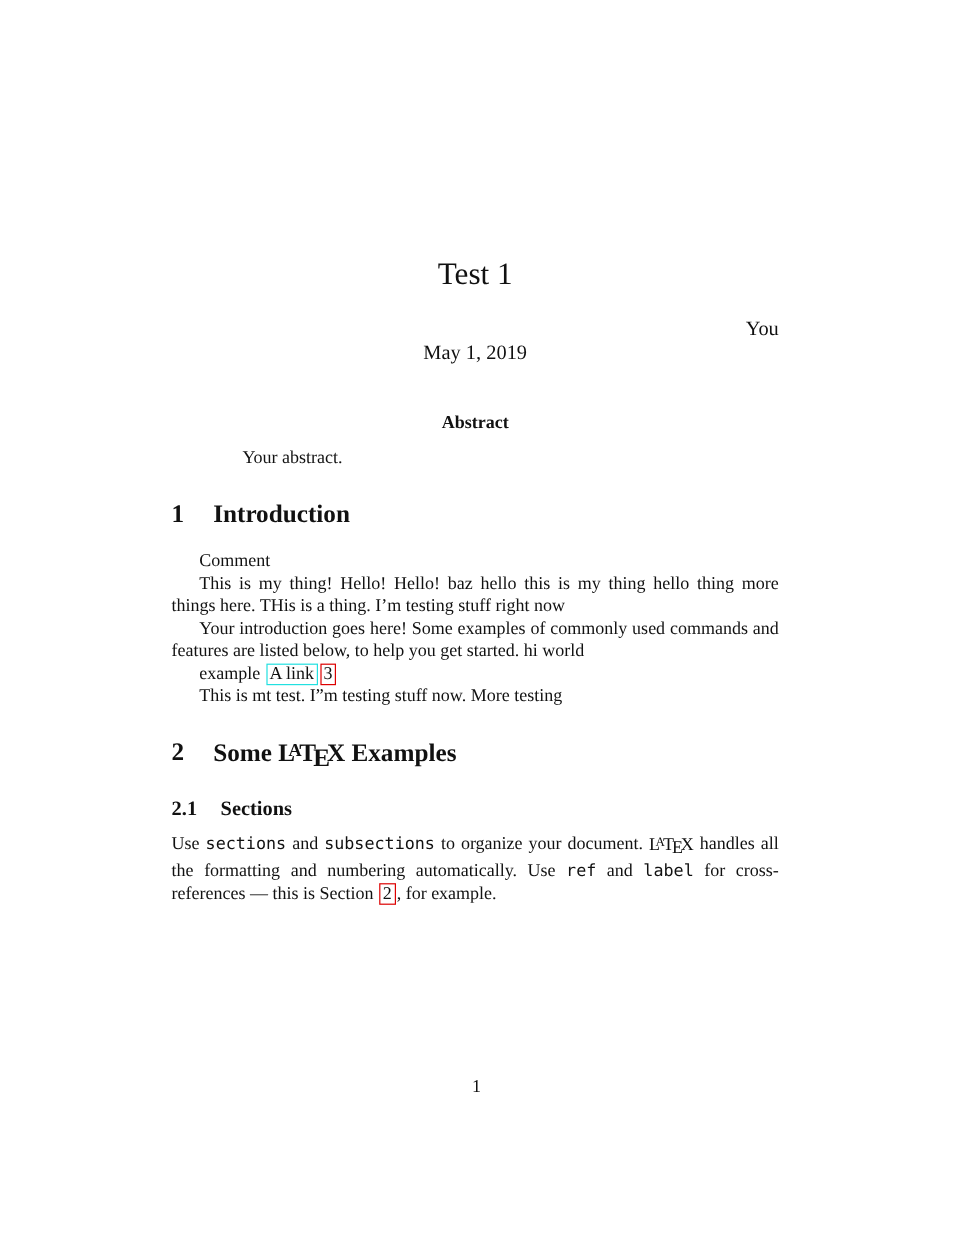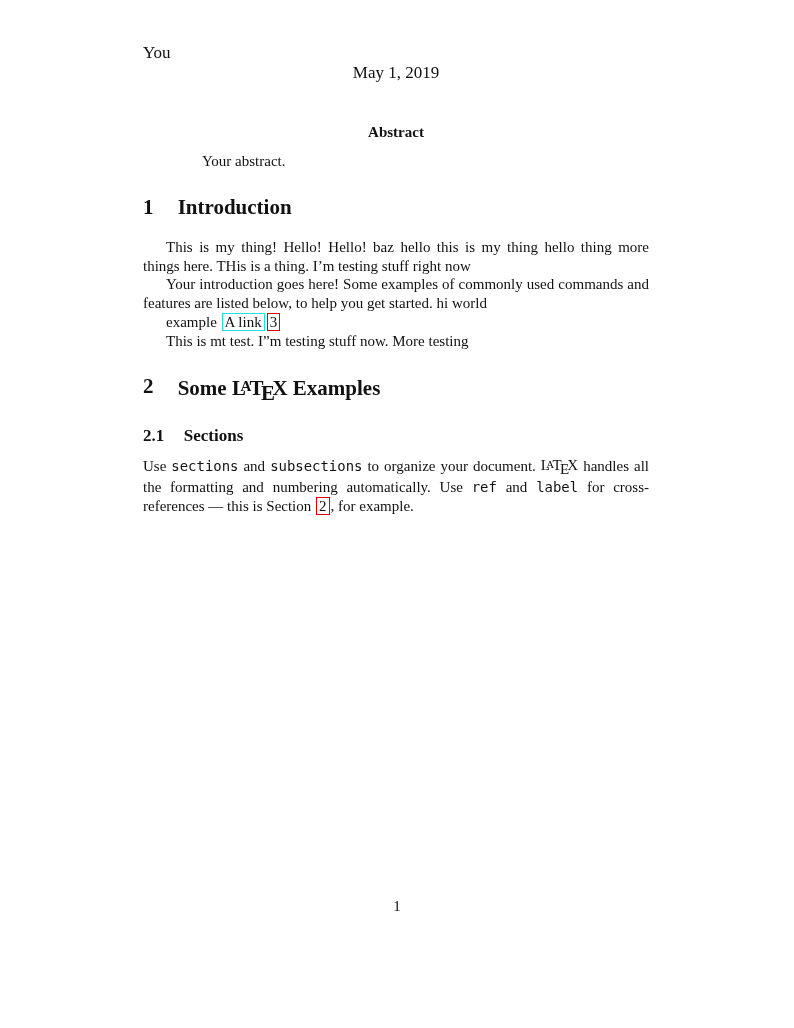--- a/index.html
+++ b/index.html
@@ -13,22 +13,22 @@
   .page { position: relative; width: 794px; height: 1028px; }
   .content { position: absolute; left: 143px; width: 506px; top: 0; }
 
   .title {
     margin-top: 213px;
     text-align: center;
     font-size: 26px;
     line-height: 31px;
   }
   .author {
-    margin-top: 43px;
-    text-align: left;
+    margin-top: 20px;
+    text-align: right;
     font-size: 17px;
     line-height: 20px;
   }
   .date {
     text-align: center;
     font-size: 17px;
     line-height: 20px;
   }
   .abstract-heading {
     margin-top: 40px;
@@ -99,34 +99,36 @@
     font-size: 15px;
     line-height: 18px;
   }
 </style>
 </head>
 <body style="--text-color: #111111; --url-border: #22e0e0; --ref-border: #dd0000;">
 
 <div class="page">
   <div class="content">
 
+    <div class="title">Test 1</div>
     <div class="author">You</div>
     <div class="date">May 1, 2019</div>
 
     <div>
       <div class="abstract-heading">Abstract</div>
       <div class="abstract-body">Your abstract.</div>
     </div>
 
     <div class="sec-heading level1">
       <span class="sec-num">1</span>
       <span class="sec-title">Introduction</span>
     </div>
 
     <div class="body-text">
+        <div class="para"><span>Comment</span></div>
         <div class="para"><span>This is my thing! Hello! Hello! baz hello this is my thing hello thing more things here. THis is a thing. I’m testing stuff right now</span></div>
         <div class="para"><span>Your introduction goes here! Some examples of commonly used commands and features are listed below, to help you get started. hi world</span></div>
         <div class="para"><span>example </span><span class="linkbox url">A link</span><span class="linkbox ref">3</span></div>
         <div class="para"><span>This is mt test. I”m testing stuff now. More testing</span></div>
       </div>
 
     <div class="sec-heading level1">
       <span class="sec-num">2</span>
       <span class="sec-title"><span>Some </span><span class="latex-logo">L<span class="lA">A</span>T<span class="lE">E</span>X</span><span> Examples</span></span>
     </div>

